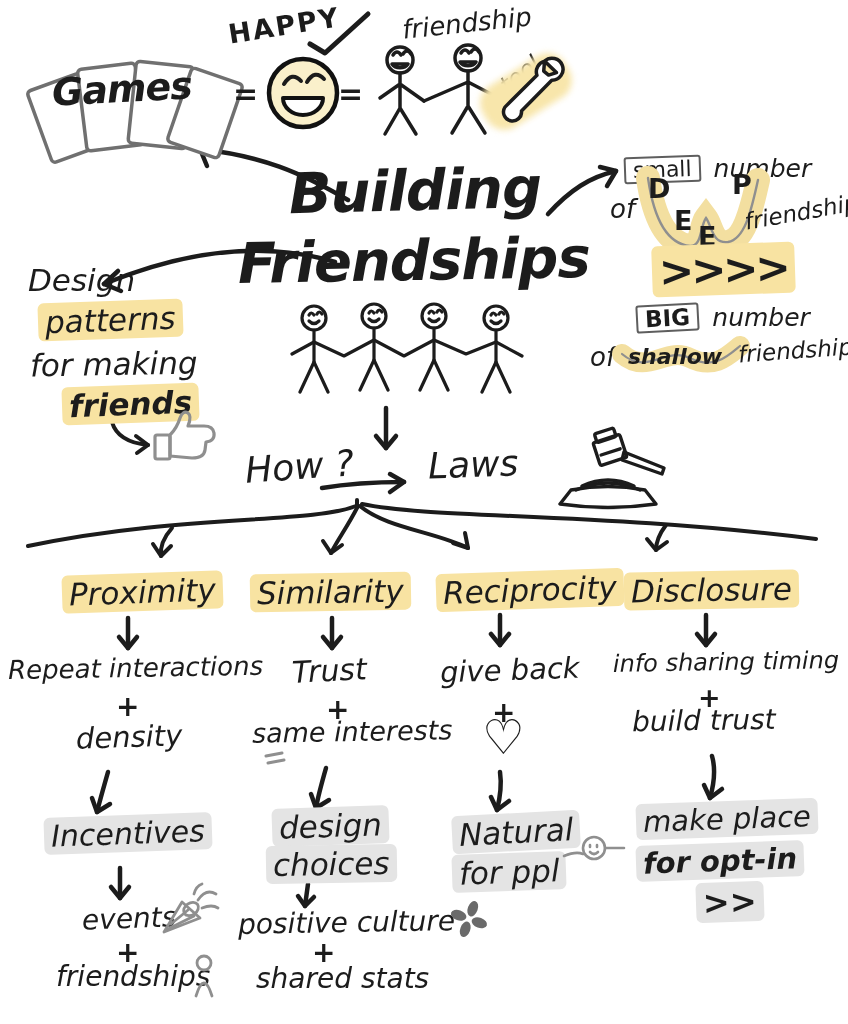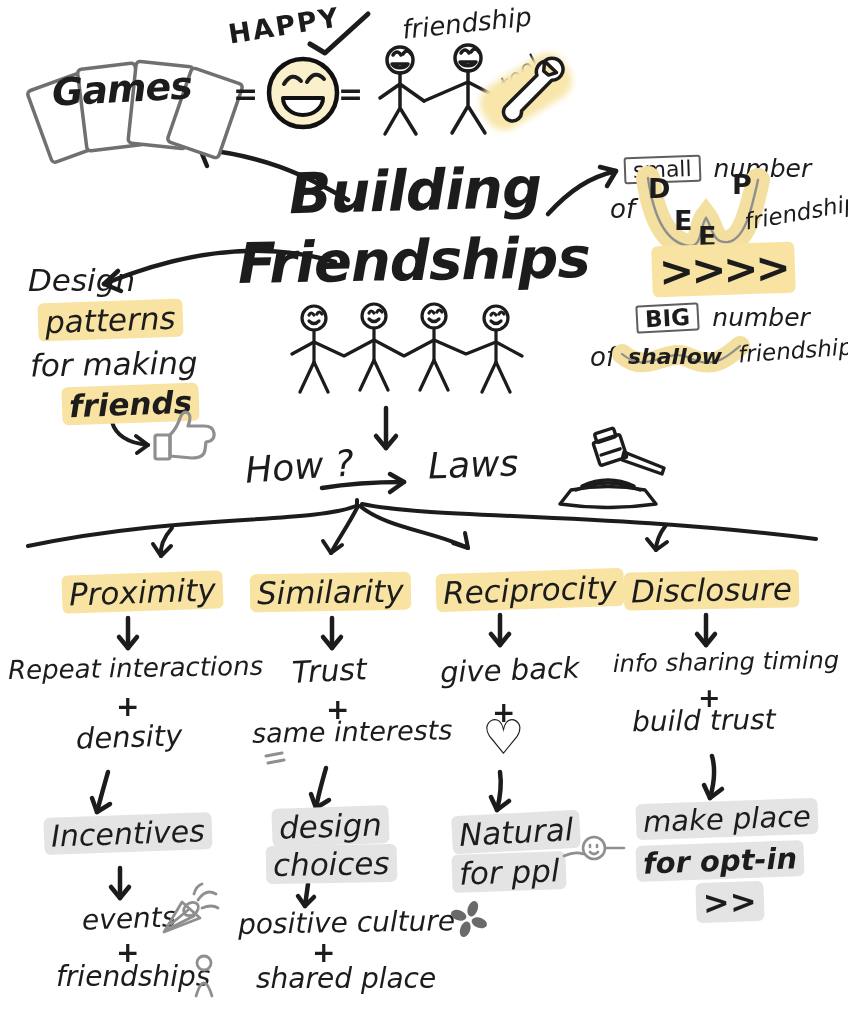--- a/index.html
+++ b/index.html
@@ -285,21 +285,21 @@
     <svg width="38" height="38" viewBox="0 0 38 38">
       <g fill="#6a6a6a" transform="rotate(20 19 19)">
         <ellipse cx="19" cy="8" rx="5" ry="8"></ellipse>
         <ellipse cx="19" cy="30" rx="5" ry="8"></ellipse>
         <ellipse cx="8" cy="19" rx="8" ry="5"></ellipse>
         <ellipse cx="30" cy="19" rx="8" ry="5"></ellipse>
       </g>
     </svg>
   </div>
   <div class="t print" style="left:312px;top:938px;font-size:28px;font-weight:700;">+</div>
-  <div class="t hw" style="left:256px;top:964px;font-size:28px;">shared place</div>
+  <div class="t hw" style="left:256px;top:964px;font-size:28px;">shared stats</div>
 
   <div class="t hw" style="left:436px;top:574px;font-size:31px;transform:rotate(-2deg);"><span class="hl-y">Reciprocity</span></div>
   <div class="t hw" style="left:440px;top:655px;font-size:29px;transform:rotate(-2deg);">give back</div>
   <div class="t print" style="left:492px;top:698px;font-size:28px;font-weight:700;">+</div>
   <div class="t print" style="left:482px;top:712px;font-size:48px;font-weight:700;">♡</div>
   <div class="t hw" style="left:452px;top:816px;font-size:31px;transform:rotate(-3deg);"><span class="hl-g">Natural</span></div>
   <div class="t hw" style="left:452px;top:856px;font-size:31px;transform:rotate(-2deg);"><span class="hl-g">for ppl</span></div>
   <div class="t" style="left:562px;top:832px;">
     <svg width="64" height="42" viewBox="0 0 64 42">
       <g class="gray" stroke-width="2.6">

